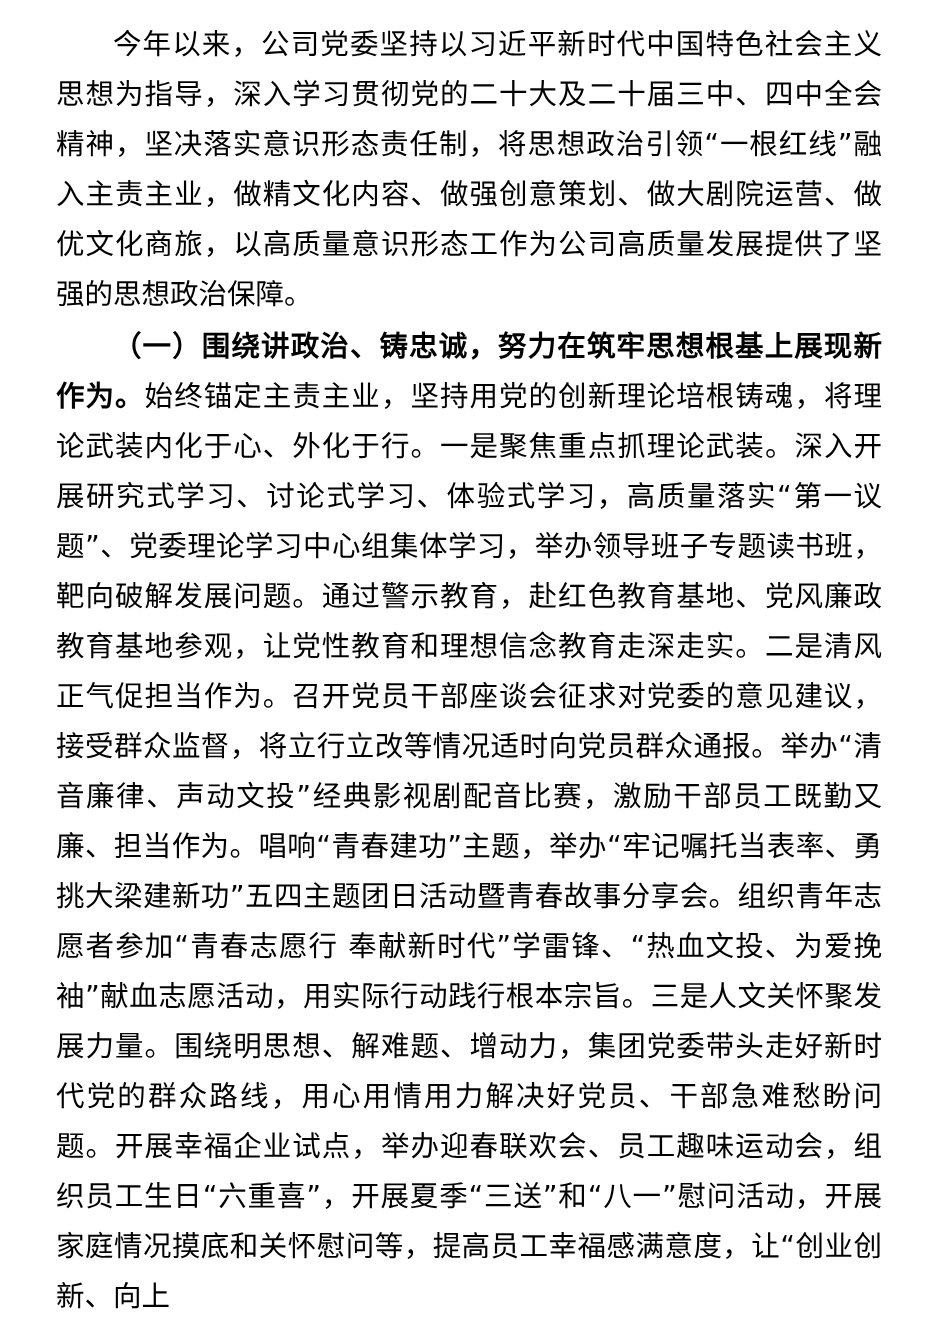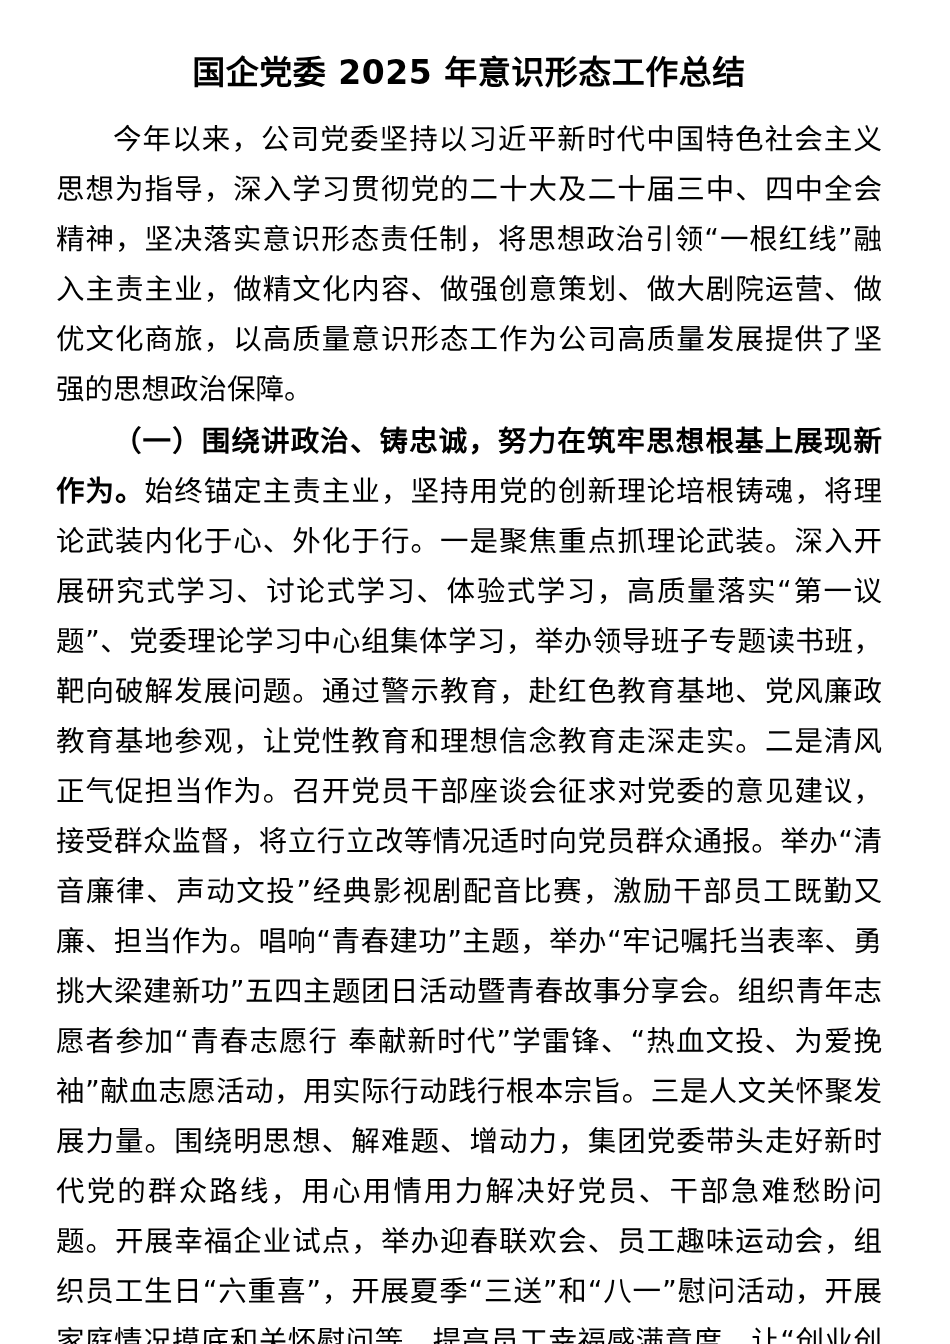--- a/index.html
+++ b/index.html
@@ -65,21 +65,20 @@
   .strong {
     font-weight: bold;
   }
 </style>
 </head>
 <body>
 
 <div class="page">
   <div class="content">
 
-    <h1 class="doc-title">国企党委 2025 年意识形态工作总结</h1>
 
     <p class="para indent first-body">今年以来，公司党委坚持以习近平新时代中国特色社会主义思想为指导，深入学习贯彻党的二十大及二十届三中、四中全会精神，坚决落实意识形态责任制，将思想政治引领“一根红线”融入主责主业，做精文化内容、做强创意策划、做大剧院运营、做优文化商旅，以高质量意识形态工作为公司高质量发展提供了坚强的思想政治保障。</p>
 
 
     <p class="para indent sub-head"><span class="strong">（一）围绕讲政治、铸忠诚，努力在筑牢思想根基上展现新作为。</span><span>始终锚定主责主业，坚持用党的创新理论培根铸魂，将理论武装内化于心、外化于行。一是聚焦重点抓理论武装。深入开展研究式学习、讨论式学习、体验式学习，高质量落实“第一议题”、党委理论学习中心组集体学习，举办领导班子专题读书班，靶向破解发展问题。通过警示教育，赴红色教育基地、党风廉政教育基地参观，让党性教育和理想信念教育走深走实。二是清风正气促担当作为。召开党员干部座谈会征求对党委的意见建议，接受群众监督，将立行立改等情况适时向党员群众通报。举办“清音廉律、声动文投”经典影视剧配音比赛，激励干部员工既勤又廉、担当作为。唱响“青春建功”主题，举办“牢记嘱托当表率、勇挑大梁建新功”五四主题团日活动暨青春故事分享会。组织青年志愿者参加“青春志愿行 奉献新时代”学雷锋、“热血文投、为爱挽袖”献血志愿活动，用实际行动践行根本宗旨。三是人文关怀聚发展力量。围绕明思想、解难题、增动力，集团党委带头走好新时代党的群众路线，用心用情用力解决好党员、干部急难愁盼问题。开展幸福企业试点，举办迎春联欢会、员工趣味运动会，组织员工生日“六重喜”，开展夏季“三送”和“八一”慰问活动，开展家庭情况摸底和关怀慰问等，提高员工幸福感满意度，让“创业创新、向上</span></p>
 
   </div>
 </div>
 
 </body></html>

